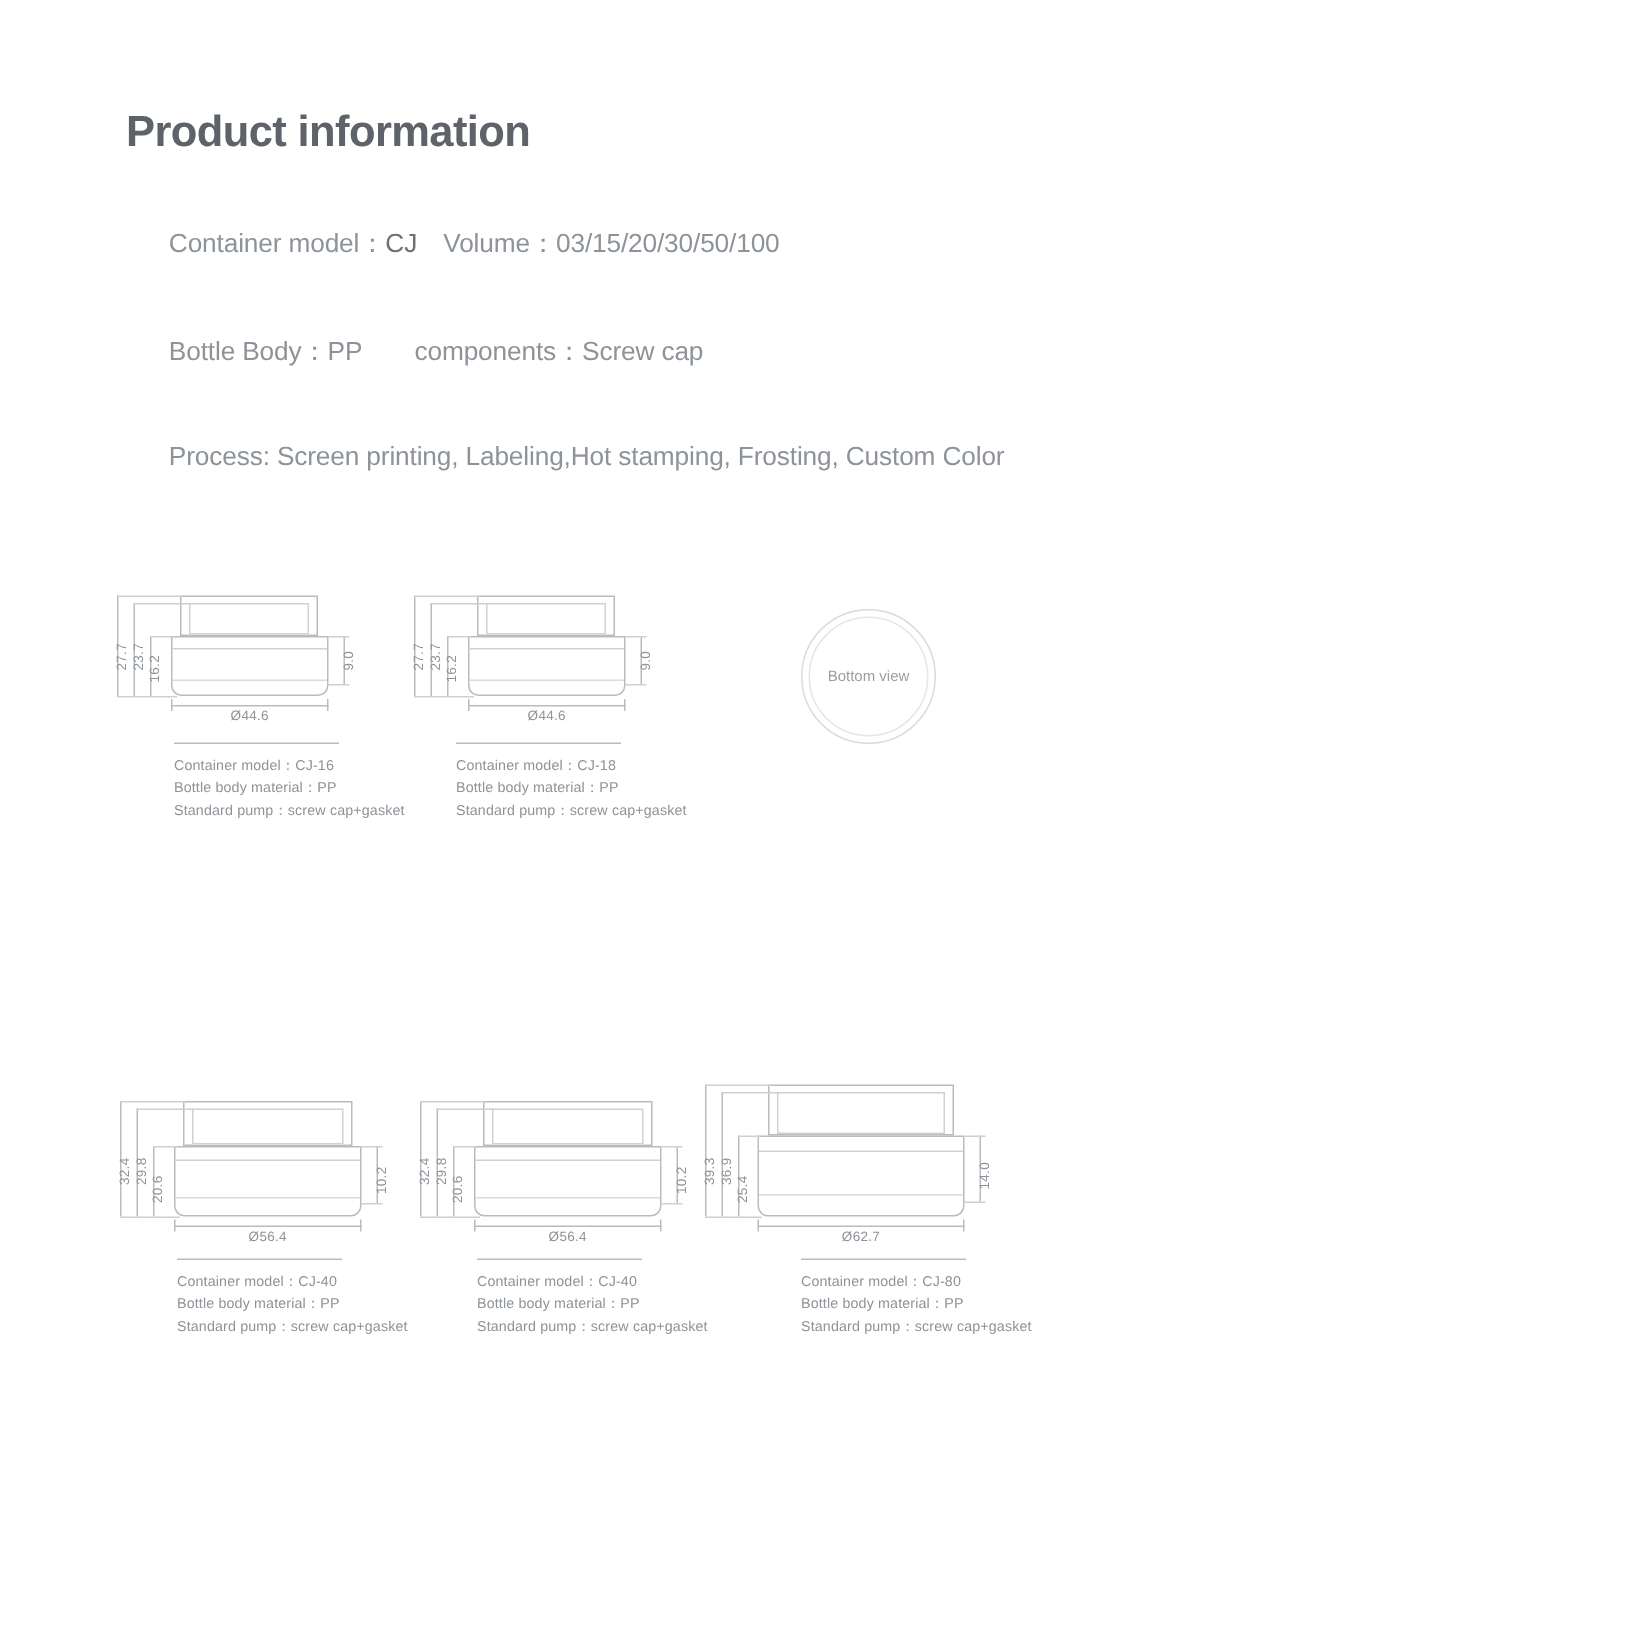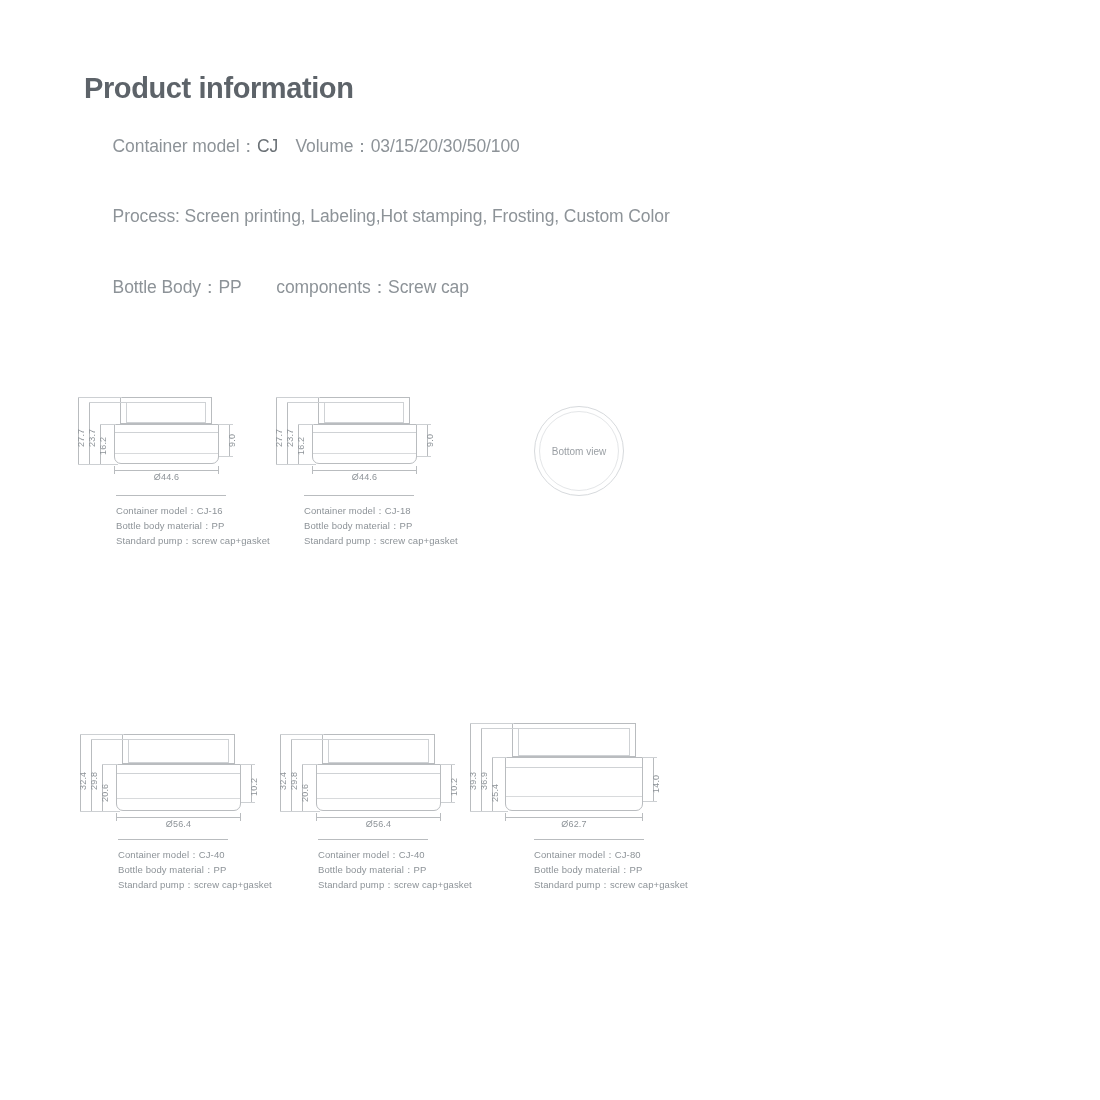--- a/index.html
+++ b/index.html
@@ -11,21 +11,21 @@
   }
   .page { position: relative; width: 1100px; height: 1100px; background: #fff; }
 
   
   .header { position: absolute; left: 84px; top: 72px; }
   .page-title {
     font-size: 29px;
     font-weight: bold;
     color: #5d6369;
     letter-spacing: -0.4px;
-    margin: 0 0 8px 0;
+    margin: 0 0 24px 0;
     font-family: "Liberation Sans", sans-serif;
   }
   .spec-line {
     font-size: 17.5px;
     color: #8d9398;
     margin-bottom: 6px;
     white-space: pre;
     letter-spacing: -0.1px;
   }
   .spec-line .strong { font-weight: normal; color: #6b7176; }
@@ -139,25 +139,25 @@
 <div class="page">
 
   <div class="header">
     <h1 class="page-title">Product information</h1>
 
     <div class="spec-line">
       <span>Container model：</span><span class="strong">CJ</span><span> Volume：03/15/20/30/50/100</span>
     </div>
 
     <div class="spec-line">
+      <span>Bottle Body：PP</span><span class="strong"></span><span>  components：Screw cap</span>
+    </div>
+
+    <div class="spec-line">
       <span>Process: Screen printing, Labeling,Hot stamping, Frosting, Custom Color</span>
-    </div>
-
-    <div class="spec-line">
-      <span>Bottle Body：PP</span><span class="strong"></span><span>  components：Screw cap</span>
     </div>
 
   </div>
 
   <div class="row row-1">
 
     <div class="item" style="left:62px;">
       <div class="fig" style="width:200px;height:110px;">
 
         <div class="lid-outer" style="left:58px;top:12px;width:92px;height:27px;"></div>

